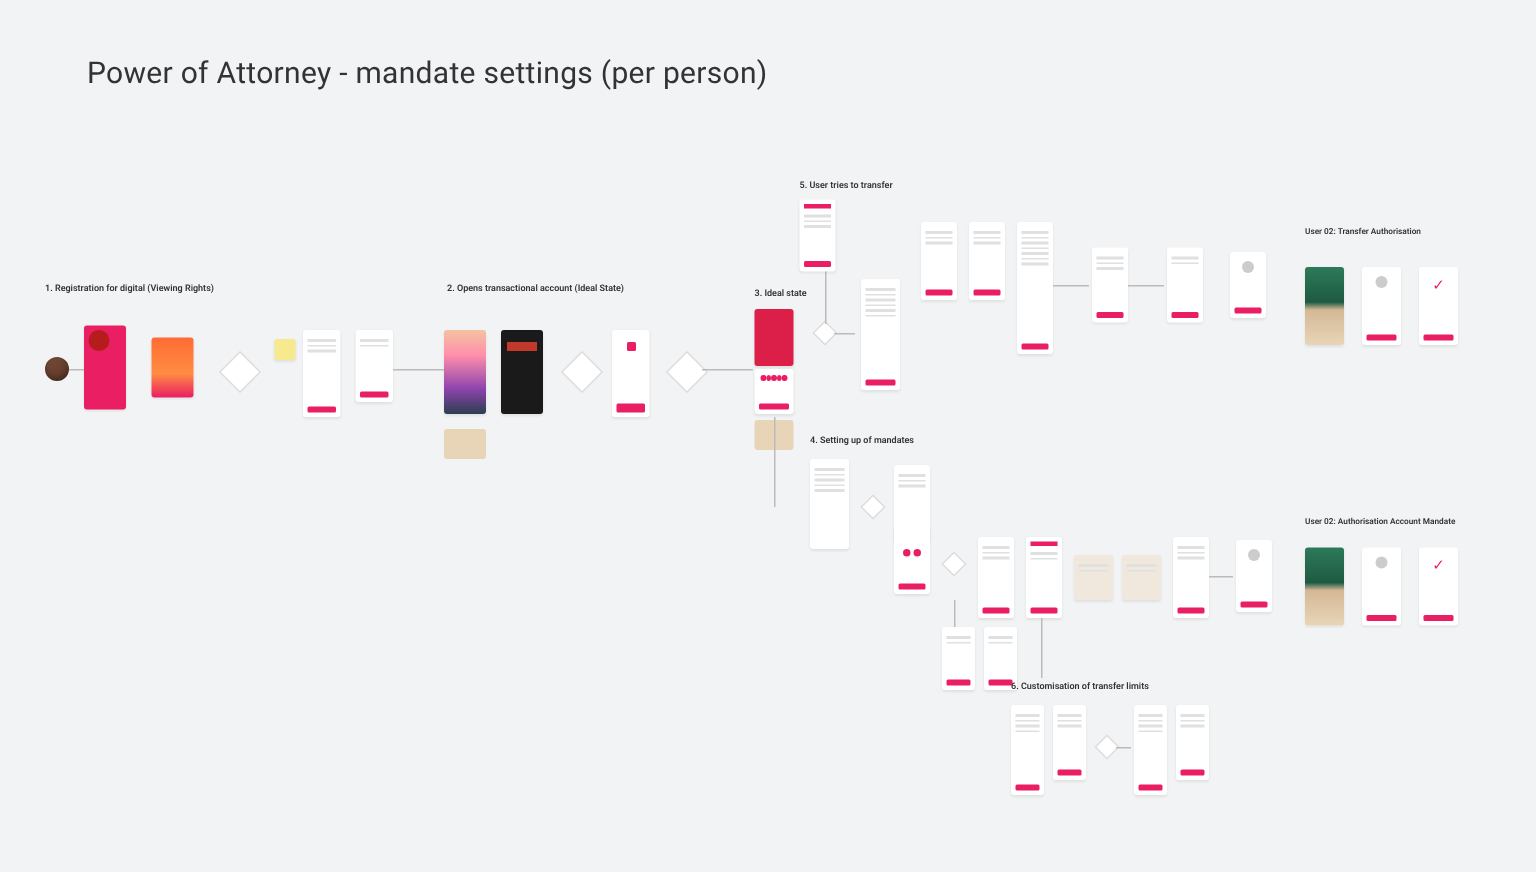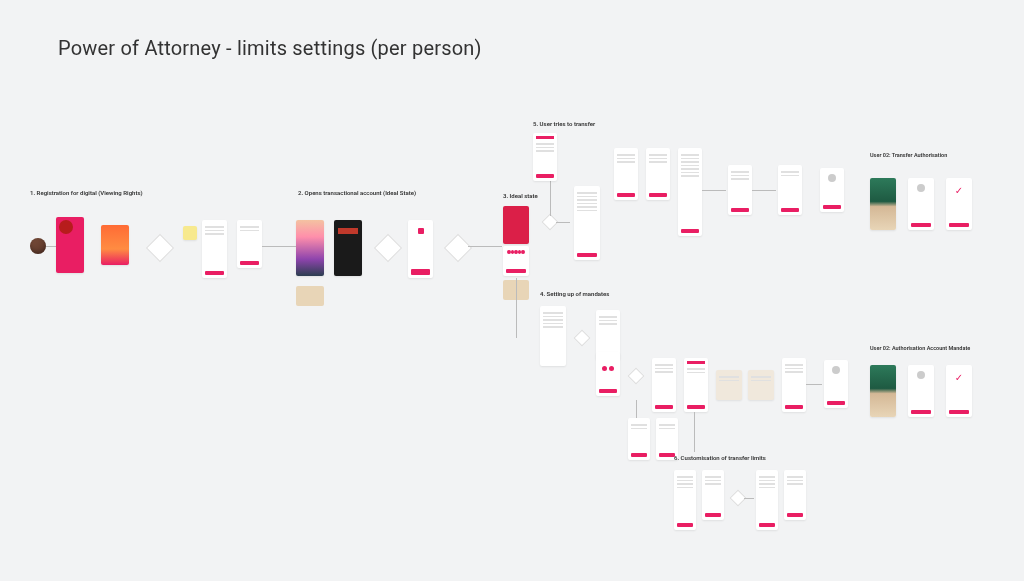--- a/index.html
+++ b/index.html
@@ -133,21 +133,21 @@
     width: 6px; height: 6px;
     background: #e91e63;
     border-radius: 1px;
   }
 </style>
 </head>
 <body>
 
 <div class="canvas">
 
-  <div class="title">Power of Attorney - limits settings (per person)</div>
+  <div class="title">Power of Attorney - mandate settings (per person)</div>
 
   <div class="section-label" style="top:189px;left:30px">1. Registration for digital (Viewing Rights)</div>
   <div class="circle-start" style="top:238px;left:30px"></div>
   <div class="connector" style="top:246px;left:46px;width:10px"></div>
 
   <div class="screen pink" style="top:217px;left:56px;width:28px;height:56px">
     <div class="badge"></div>
   </div>
   <div class="screen orange" style="top:225px;left:101px;width:28px;height:40px"></div>
   <div class="diamond" style="top:238px;left:150px"></div>

